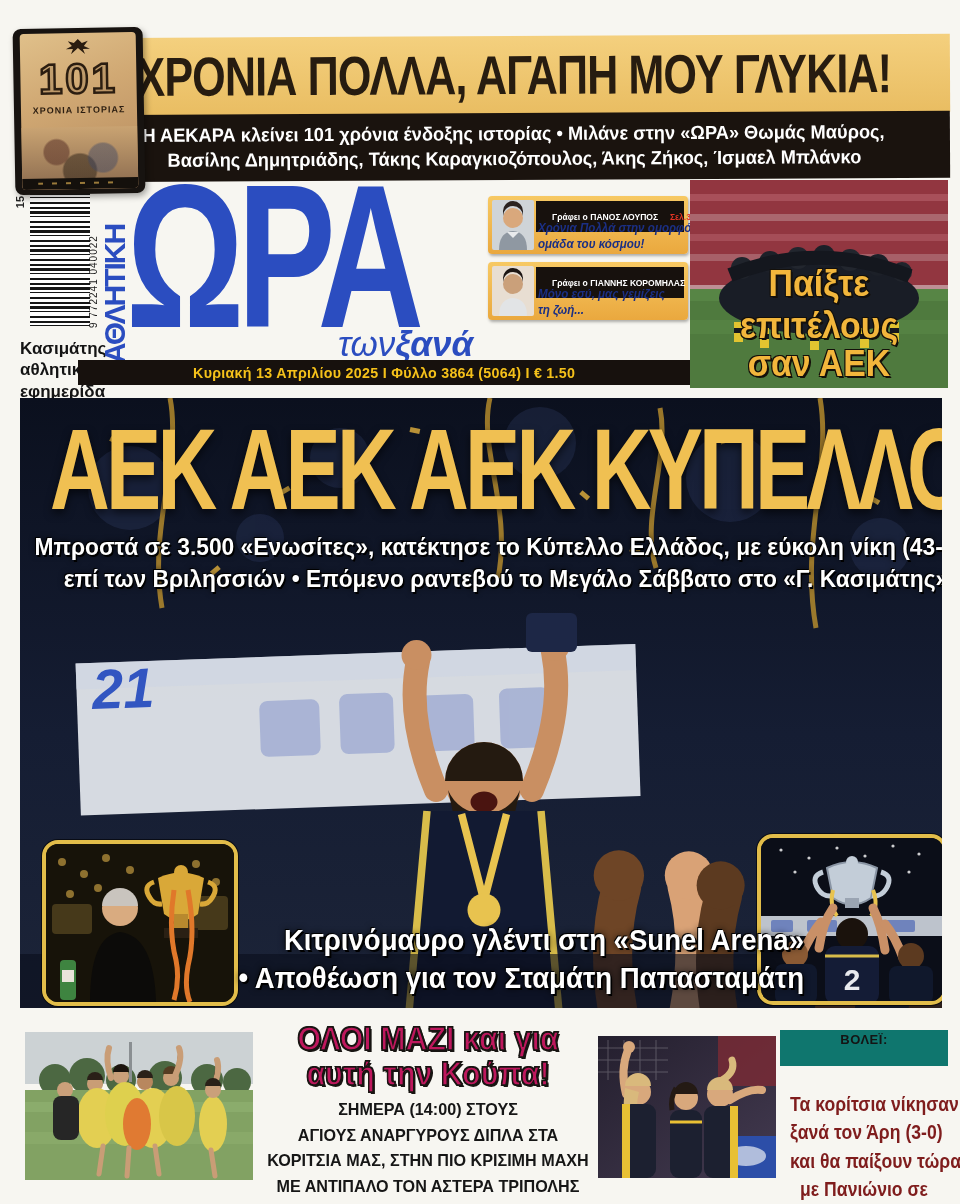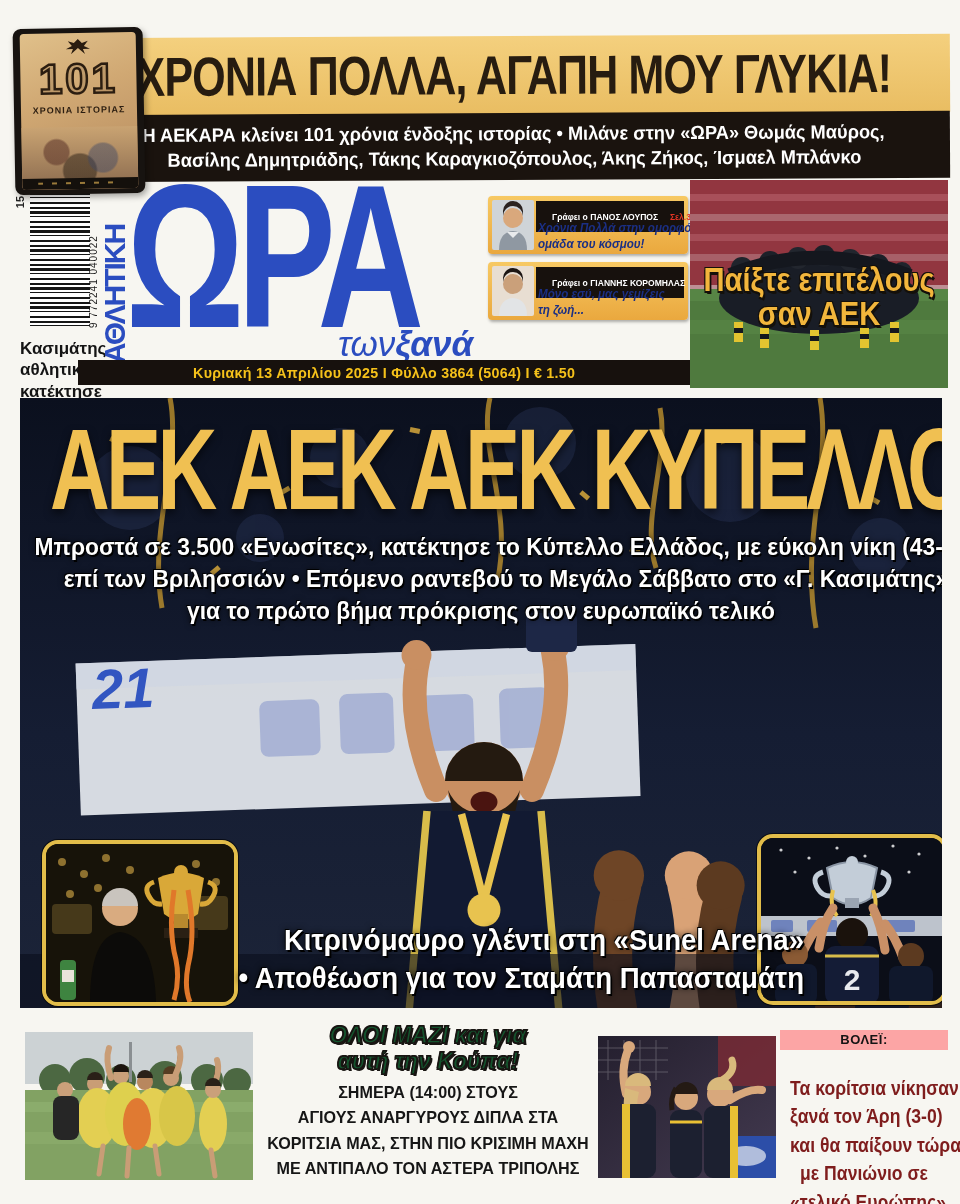--- a/index.html
+++ b/index.html
@@ -72,21 +72,21 @@
   .byline{color:#fff;font-weight:bold;font-size:9.5px;white-space:nowrap;transform:scaleX(.9);transform-origin:left;}
   .pageref{color:#e23525;font-weight:bold;font-size:8.5px;white-space:nowrap;}
   .coltext{position:absolute;left:50px;top:24px;right:4px;color:#1b2f84;font-weight:bold;
          font-style:italic;font-size:13.5px;line-height:1.2;}
   .coltext div{white-space:nowrap;transform:scaleX(.86);transform-origin:left;}
 
   
   .promo{left:690px;top:180px;width:258px;height:208px;overflow:hidden;}
   .promo svg{position:absolute;left:0;top:0;}
   .promo-title{position:absolute;left:0;top:84px;width:100%;text-align:center;color:#f2b63c;
-         font-weight:bold;font-size:31px;line-height:1.1;
+         font-weight:bold;font-size:36px;line-height:1.1;
          text-shadow:2px 2px 0 #14100a,-1px -1px 0 #14100a,1px -1px 0 #14100a,-1px 1px 0 #14100a;}
   .promo-title div{transform:scale(.94,1.05);}
   .promo-sub{position:absolute;left:0;bottom:4px;width:100%;text-align:center;color:#fff;
          font-weight:bold;font-size:16.5px;line-height:1.25;
          text-shadow:1.5px 1.5px 0 #10142a,-1px -1px 0 #10142a,0 0 5px rgba(0,0,20,.9);}
   .promo-sub div{transform:scaleX(.95);}
 
   
   .mainphoto{left:20px;top:398px;width:922px;height:610px;background:#0d1322;overflow:hidden;}
   .mainphoto > svg{position:absolute;left:0;top:0;}
@@ -104,29 +104,29 @@
   .inset.left{left:22px;top:442px;width:188px;height:158px;}
   .inset.right{left:737px;top:436px;width:182px;height:163px;}
   .caption{position:absolute;left:160px;top:524px;width:640px;text-align:right;color:#fff;
          font-weight:bold;font-size:29px;line-height:1.3;
          text-shadow:2px 2px 0 #000,-1px -1px 0 #000,0 0 8px rgba(0,0,0,.95);}
   .caption div{transform:scaleX(.95);white-space:nowrap;}
 
   
   .women-photo{left:25px;top:1032px;width:228px;height:148px;overflow:hidden;}
   .midblock{left:253px;top:1022px;width:350px;text-align:center;}
-  .women-head{font-size:24px;font-weight:bold;font-style:italic;color:#14532d;line-height:1.08;
+  .women-head{font-size:32px;font-weight:bold;color:#be185d;line-height:1.08;
          -webkit-text-stroke:1.4px #181512;
          text-shadow:2px 2px 0 #181512,-1px -1px 0 #181512,1px -1px 0 #181512,-1px 1px 0 #181512;}
   .women-head div{transform:scale(.95,1.02);white-space:nowrap;}
   .women-sub{margin-top:6px;color:#161616;font-weight:bold;font-size:17px;line-height:1.5;}
   .women-sub div{white-space:nowrap;transform:scaleX(.95);}
   .volley-photo{left:598px;top:1036px;width:178px;height:142px;overflow:hidden;}
   .volleycol{left:780px;top:1030px;width:168px;text-align:center;}
-  .volley-label{background:#fca5a5;color:#141414;font-weight:bold;font-size:13px;height:20px;
+  .volley-label{background:#0f766e;color:#141414;font-weight:bold;font-size:13px;height:36px;
          line-height:20px;letter-spacing:.5px;}
   .volley-lines{margin-top:24px;color:#7f1d1d;font-weight:bold;font-size:20px;line-height:1.42;}
   .volley-lines div{white-space:nowrap;transform:scaleX(.88);}
 </style>
 </head>
 <body>
 
 <div class="page">
 
   <div class="abs cover">
@@ -150,21 +150,21 @@
     <div class="banner-sub">Η ΑΕΚΑΡΑ κλείνει 101 χρόνια ένδοξης ιστορίας • Μιλάνε στην «ΩΡΑ» Θωμάς Μαύρος,</div>
     <div class="banner-sub">Βασίλης Δημητριάδης, Τάκης Καραγκιοζόπουλος, Άκης Ζήκος, Ίσμαελ Μπλάνκο</div>
   </div>
 
   <div class="abs issue-code">15</div>
   <div class="abs barcode"></div>
   <div class="abs barcode-num">9 772241 040022</div>
   <div class="abs tagline">
     <div>Κασιμάτης</div>
     <div>αθλητική</div>
-    <div>κατέκτησε</div>
+    <div>εφημερίδα</div>
   </div>
   <div class="abs vertical-title">ΑΘΛΗΤΙΚΗ</div>
   <div class="abs logo">ΩΡΑ</div>
   <div class="abs logo-sub">
     <span class="thin">των</span><span>ξανά</span>
   </div>
   <div class="abs datestrip">
     <span>Κυριακή 13 Απριλίου 2025  Ι  Φύλλο 3864 (5064)  Ι  € 1.50</span>
   </div>
 
@@ -333,21 +333,20 @@
       <rect y="556" width="922" height="54" fill="#0a0e1a" opacity=".6"></rect>
     </svg>
 
     <div class="scoreboard">21</div>
 
     <div class="main-headline">
       <span>ΑΕΚ ΑΕΚ ΑΕΚ ΚΥΠΕΛΛΟ!</span>
     </div>
     <div class="main-sub" style="top:136px;"><span>Μπροστά σε 3.500 «Ενωσίτες», κατέκτησε το Κύπελλο Ελλάδος, με εύκολη νίκη (43-21)</span></div>
     <div class="main-sub" style="top:168px;padding-left:25px;"><span>επί των Βριλησσιών • Επόμενο ραντεβού το Μεγάλο Σάββατο στο «Γ. Κασιμάτης»</span></div>
-    <div class="main-sub" style="top:200px;"><span>για το πρώτο βήμα πρόκρισης στον ευρωπαϊκό τελικό</span></div>
 
     <div class="inset left">
       <svg width="188" height="158" viewBox="0 0 188 158">
         <rect width="188" height="158" fill="#171309"></rect>
         <g fill="#ad8a3a" opacity=".8">
           <circle cx="16" cy="18" r="4"></circle>
             <circle cx="38" cy="30" r="4"></circle>
             <circle cx="60" cy="14" r="4"></circle>
           <circle cx="84" cy="26" r="4"></circle>
             <circle cx="24" cy="50" r="4"></circle>

